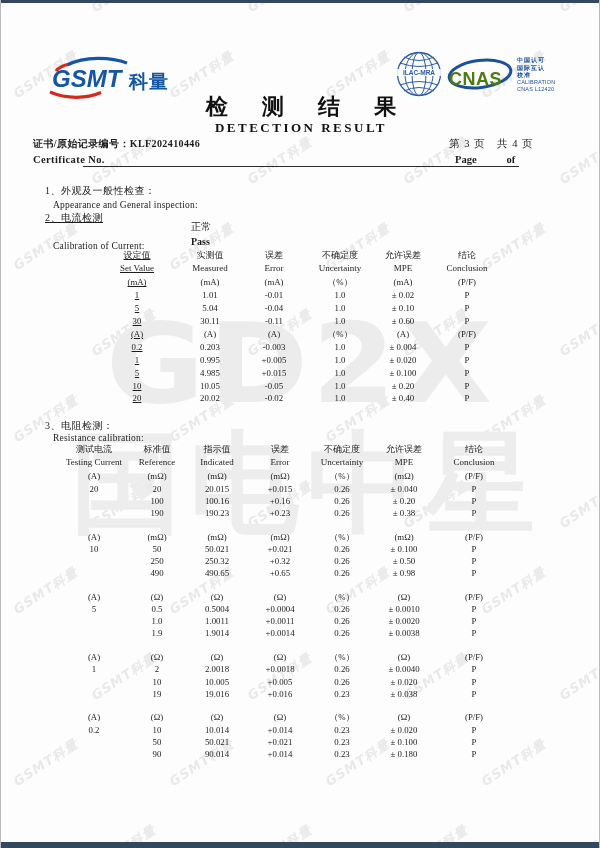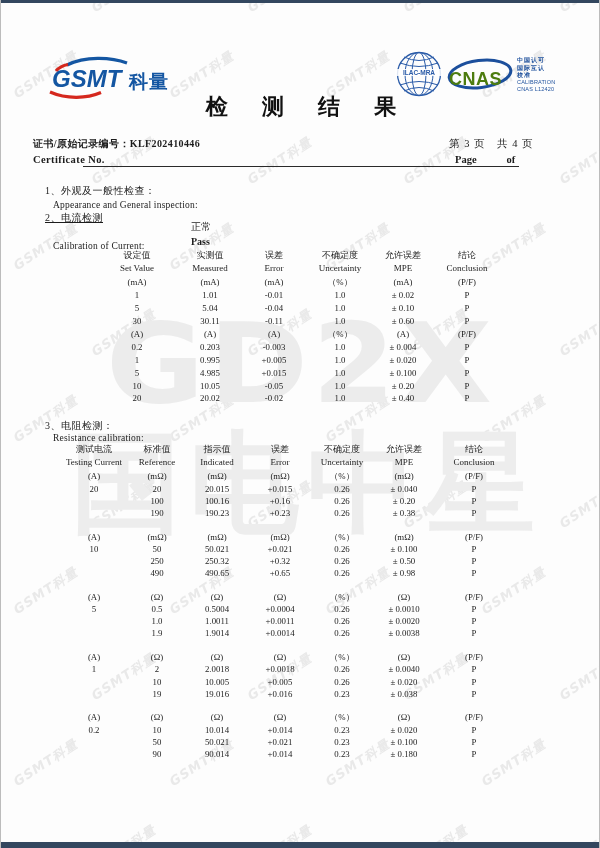--- a/index.html
+++ b/index.html
@@ -93,21 +93,21 @@
   .tbl{position:absolute; z-index:2;}
   .trow{display:flex; height:12.9px; line-height:12.9px;}
   .trow .tcell{
     text-align:center; font:400 8.8px "Liberation Serif",serif;
     white-space:nowrap; overflow:visible;
   }
   .trow.hdr{height:14.2px; line-height:14.2px;}
   .trow.hdr .tcell{font-size:9px;}
   .tgap{height:11.5px;}
   .tbl-current{left:95px; top:249px; width:406px;}
-  .tbl-current .tcell:nth-child(1){width:82px;}
+  .tbl-current .tcell:nth-child(1){width:82px;text-decoration:underline;}
   .tbl-current .tcell:nth-child(2){width:64px;}
   .tbl-current .tcell:nth-child(3){width:64px;}
   .tbl-current .tcell:nth-child(4){width:68px;}
   .tbl-current .tcell:nth-child(5){width:58px;}
   .tbl-current .tcell:nth-child(6){width:70px;}
   .tbl-res{left:58px; top:443px; width:454px;}
   .tbl-res .trow{height:12.2px; line-height:12.2px;}
   .tbl-res .trow.hdr{height:14.2px; line-height:14.2px;}
   .tbl-res .tcell:nth-child(1){width:70px;}
   .tbl-res .tcell:nth-child(2){width:56px;}
@@ -215,20 +215,21 @@
     </div>
     <div class="cnas-side">
       <div class="cl">中国认可</div>
       <div class="cl">国际互认</div>
       <div class="cl">校准</div>
       <div class="el">CALIBRATION</div>
       <div class="el">CNAS L12420</div>
     </div>
 
     <div class="title-cn">检 测 结 果</div>
+    <div class="title-en">DETECTION RESULT</div>
 
     <div class="cert-left">
       <div class="cn">证书/原始记录编号：KLF202410446</div>
       <div class="en">Certificate No.</div>
     </div>
     <div class="cert-right">
       <div class="cn">第 3 页　共 4 页</div>
       <div class="en">
         <span>Page</span>
         <span class="of">of</span>

